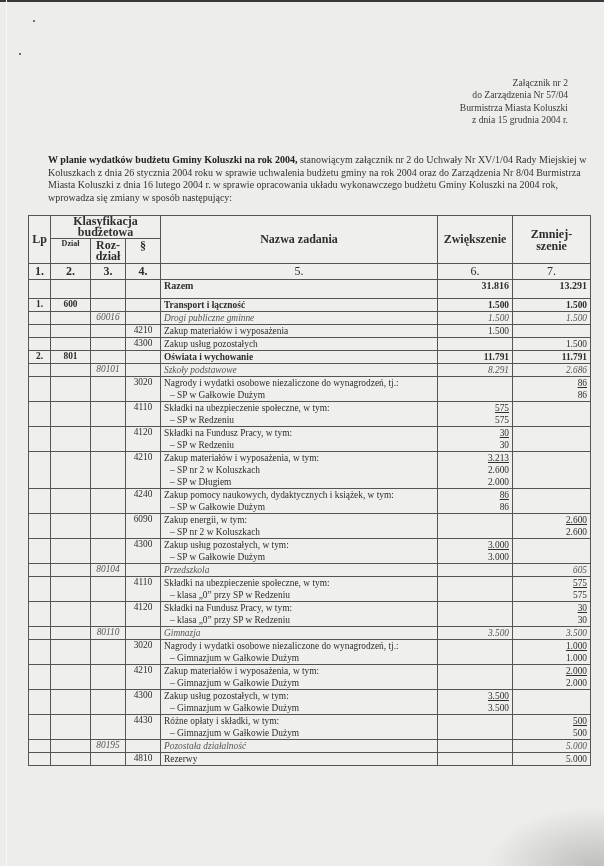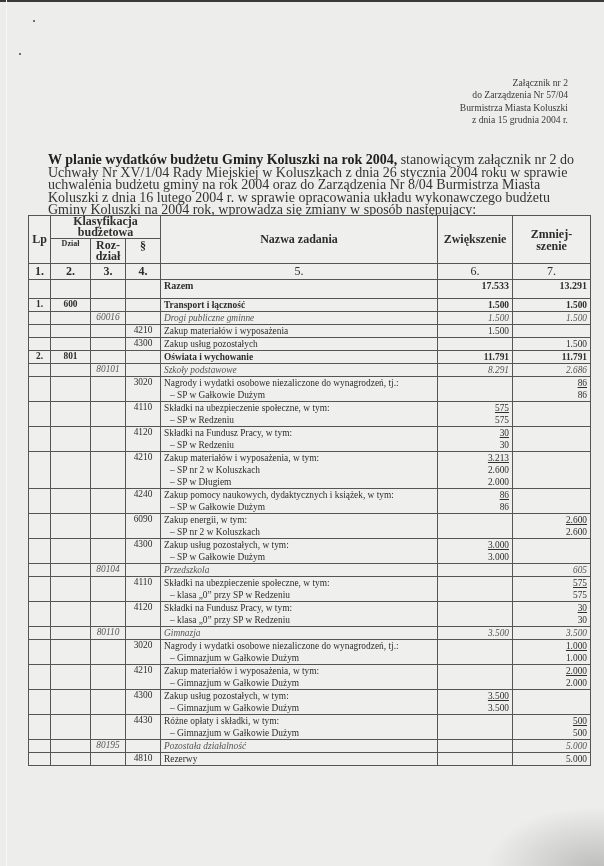--- a/index.html
+++ b/index.html
@@ -14,21 +14,21 @@
   .speck { position:absolute; width:2px; height:2px; background:#444; border-radius:1px; }
   .shadow-br { position:absolute; right:-40px; bottom:-30px; width:160px; height:90px;
     background:radial-gradient(ellipse at 70% 70%, rgba(150,150,150,0.55), rgba(200,200,200,0) 70%); }
 
   .attachment {
     position:absolute; right:36px; top:77px; text-align:right;
     font-size:9.6px; line-height:12.4px; color:#3a3a3a;
   }
   .intro {
     position:absolute; left:48px; top:154px; width:540px;
-    font-size:14px; line-height:12.6px; color:#333;
+    font-size:10px; line-height:12.6px; color:#333;
   }
   .intro b { font-weight:bold; color:#222; }
 
   table.budget {
     position:absolute; left:28px; top:215px; width:562px;
     border-collapse:collapse; table-layout:fixed;
     font-size:9.4px; color:#2e2e2e; background:#efefed;
   }
   table.budget td, table.budget th {
     border:1px solid #555; padding:0 3px; vertical-align:top; overflow:hidden;
@@ -97,21 +97,21 @@
       <th style="font-weight:normal">7.</th>
     </tr>
   </thead>
   <tbody id="tbody">
     <tr style="height:19px">
       <td></td>
         <td></td>
         <td></td>
         <td></td>
       <td class="big">Razem</td>
-      <td class="big r">17.533</td>
+      <td class="big r">31.816</td>
       <td class="big r">13.291</td>
     </tr>
   <tr>
         <td class="c b" style="vertical-align: top;">1.</td>
         <td class="c b" style="vertical-align: top; margin-left: 32px;">600</td>
         <td class="c i" style="vertical-align: top;"></td>
         <td class="c" style="vertical-align: top;"></td>
         <td class="b">
           <span class="line">Transport i łączność</span>
         </td>

